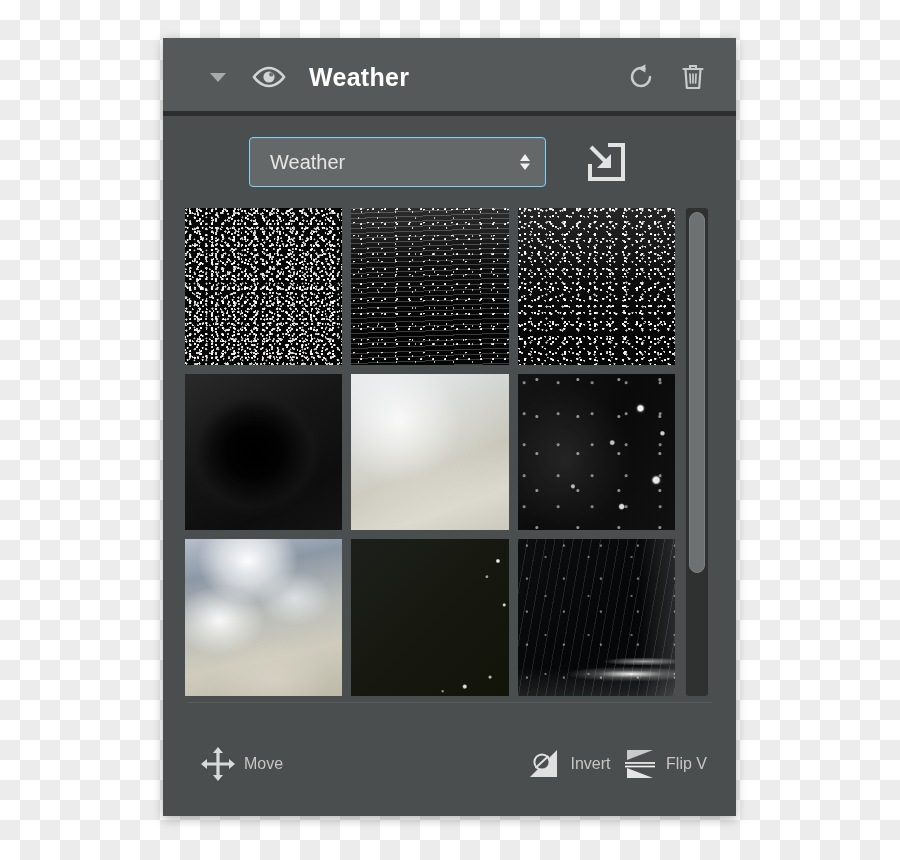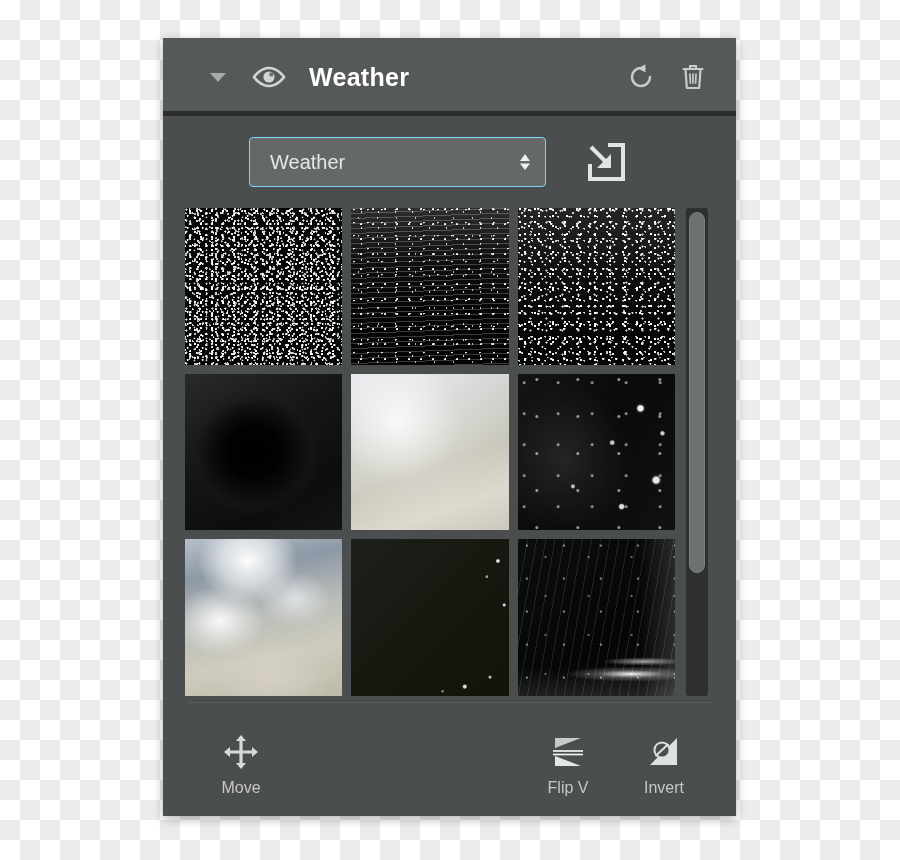--- a/index.html
+++ b/index.html
@@ -339,21 +339,21 @@
     content: "";
     position: absolute;
     left: 24px; right: 24px; top: -10px;
     height: 1px;
     background: rgba(255,255,255,0.09);
   }
 
   .tool {
     width: 96px;
     display: flex;
-    flex-direction: column;
+    flex-direction: row;
     align-items: center;
     justify-content: center;
     gap: 7px;
     flex: 0 0 auto;
   }
   .tool-icon {
     height: 40px;
     display: flex;
     align-items: center;
     justify-content: center;
@@ -481,39 +481,39 @@
       </span>
       <span class="tool-label">Move</span>
     </div>
 
     <div class="tool-spacer"></div>
 
 
     <div class="tool">
       <span class="tool-icon">
         <svg width="38" height="38" viewBox="0 0 38 38">
-          <polygon points="6,5 32,5 6,15" fill="#c9cbcb"></polygon>
-          <polygon points="6,23 32,33 6,33" fill="#e4e6e6"></polygon>
-          <line x1="4" y1="18" x2="34" y2="18" stroke="#f2f2f2" stroke-width="1.7"></line>
-          <line x1="4" y1="21.5" x2="34" y2="21.5" stroke="#f2f2f2" stroke-width="1.7"></line>
-        </svg>
-      </span>
-      <span class="tool-label">Flip V</span>
-    </div>
-
-    <div class="tool">
-      <span class="tool-icon">
-        <svg width="38" height="38" viewBox="0 0 38 38">
           <defs>
             <mask id="invert-mask">
               <rect x="0" y="0" width="38" height="38" fill="#fff"></rect>
               <circle cx="17" cy="17" r="7.6" fill="#000"></circle>
             </mask>
           </defs>
           <polygon points="32,5 32,32 5,32" fill="#dfe1e1" mask="url(#invert-mask)"></polygon>
           <circle cx="17" cy="17" r="7.6" fill="none" stroke="#dfe1e1" stroke-width="2"></circle>
           <line x1="10.5" y1="23" x2="23.5" y2="11" stroke="#dfe1e1" stroke-width="2"></line>
         </svg>
       </span>
       <span class="tool-label">Invert</span>
     </div>
+
+    <div class="tool">
+      <span class="tool-icon">
+        <svg width="38" height="38" viewBox="0 0 38 38">
+          <polygon points="6,5 32,5 6,15" fill="#c9cbcb"></polygon>
+          <polygon points="6,23 32,33 6,33" fill="#e4e6e6"></polygon>
+          <line x1="4" y1="18" x2="34" y2="18" stroke="#f2f2f2" stroke-width="1.7"></line>
+          <line x1="4" y1="21.5" x2="34" y2="21.5" stroke="#f2f2f2" stroke-width="1.7"></line>
+        </svg>
+      </span>
+      <span class="tool-label">Flip V</span>
+    </div>
   </div>
 </div>
 
 </body></html>

